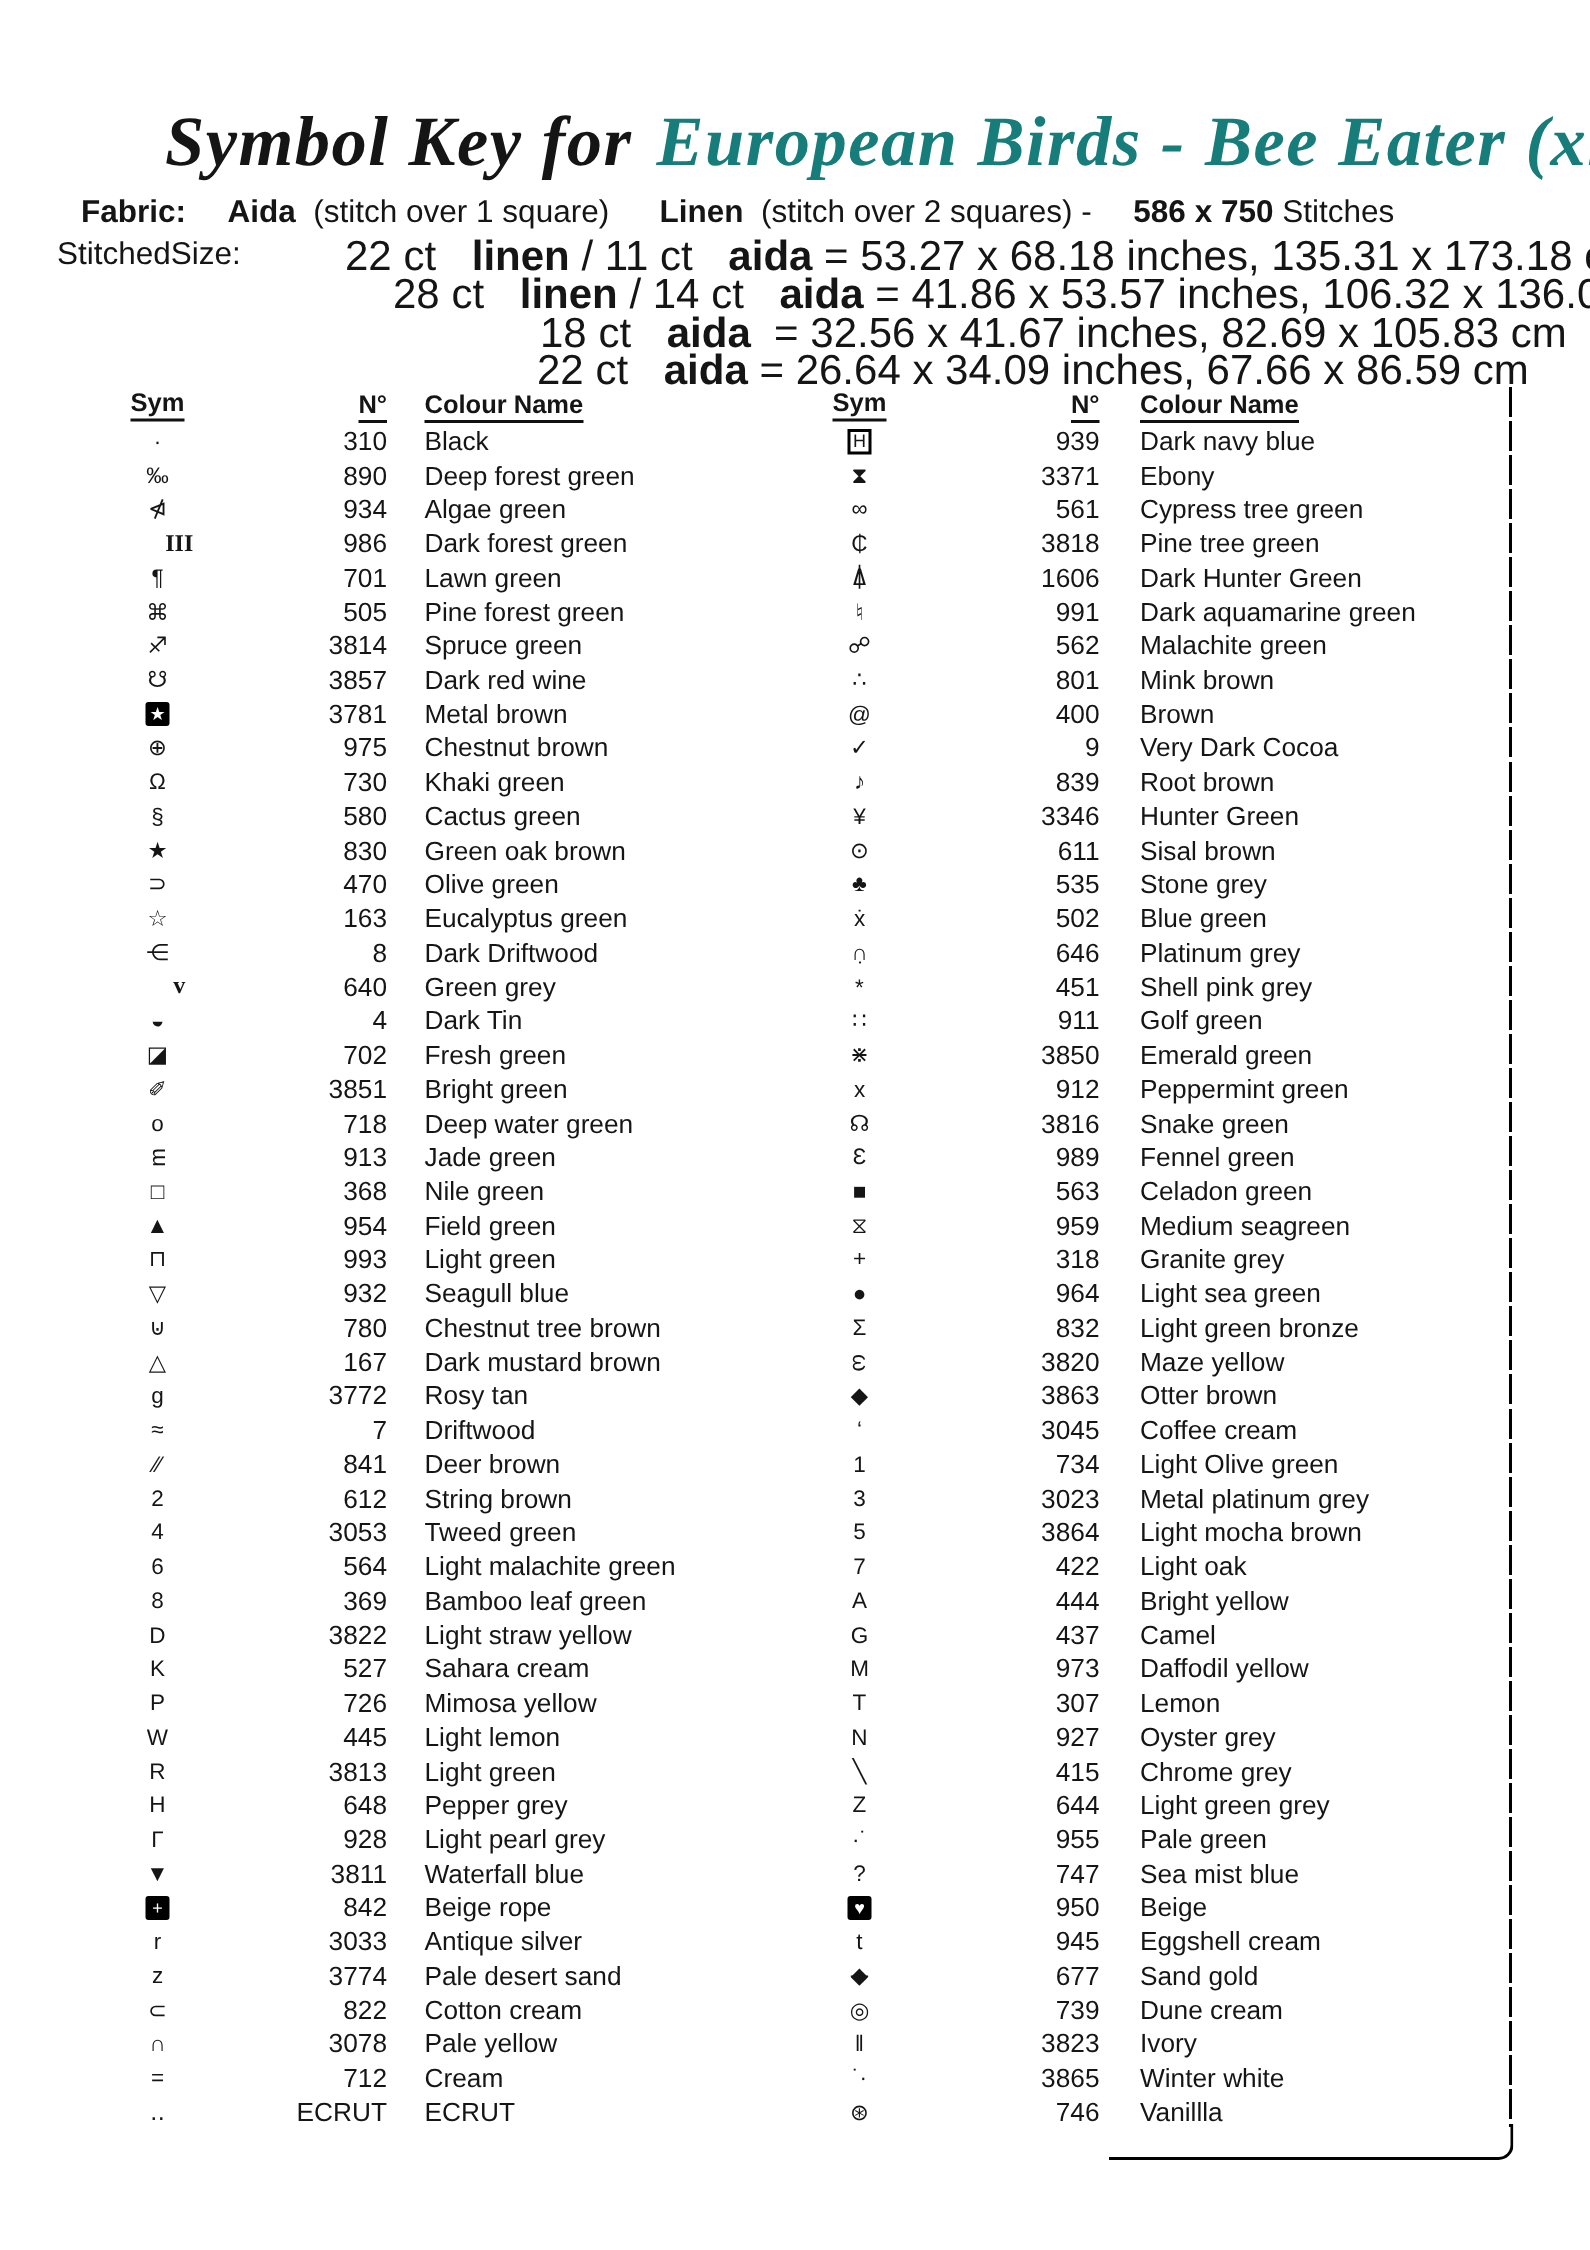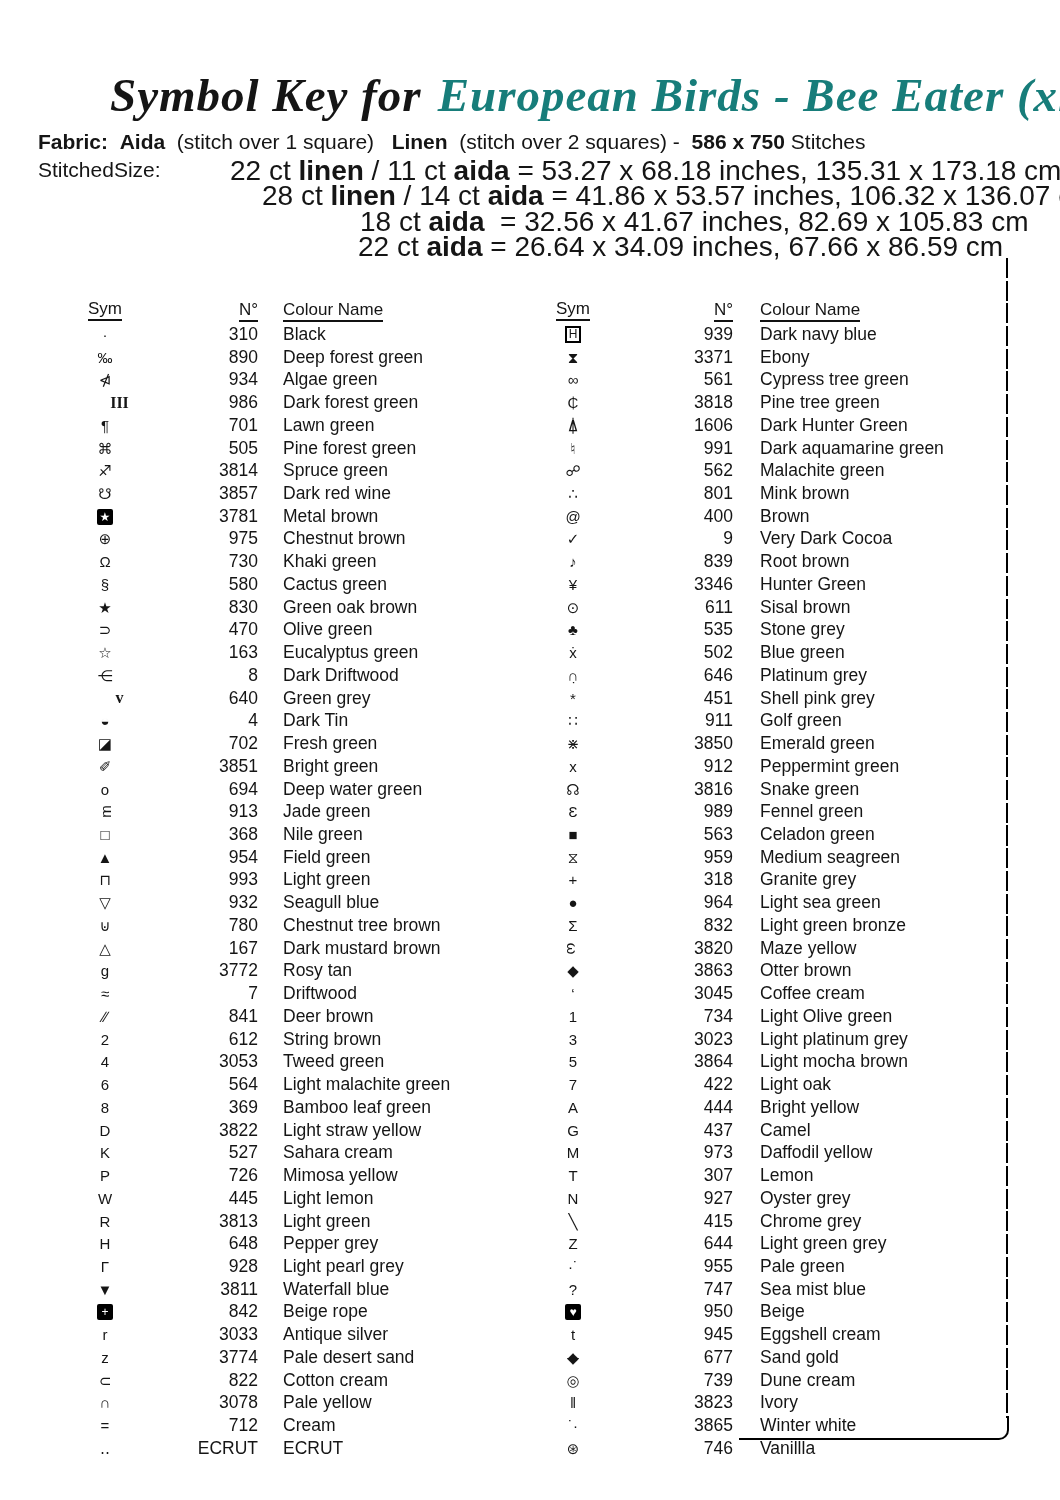--- a/index.html
+++ b/index.html
@@ -14,27 +14,27 @@
   .title .subject{margin-left:16px;}
 
   
   .fabric{position:absolute;top:130px;left:38px;font-size:21px;white-space:pre;}
   .size-label{position:absolute;top:158px;left:38px;font-size:21px;font-weight:normal;white-space:pre;}
   .size-lines{position:absolute;top:158px;left:38px;font-size:28px;line-height:25.4px;white-space:pre;}
   .size-line:nth-child(1){margin-left:192px;}
   .size-line:nth-child(2){margin-left:224px;text-align:center;}
   .size-line:nth-child(3){margin-left:322px;}
   .size-line:nth-child(4){margin-left:320px;}
-  .b{font-weight:bold;}
+  .b{font-weight:bold;margin-left:16px;}
 
   
   .tablecol{position:absolute;top:260px;}
   #col-left{left:60px;width:460px;}
   #col-right{left:528px;width:480px;}
-  .thead{display:flex;height:23px;align-items:flex-start;font-weight:normal;font-size:17px;margin-top:40px;}
+  .thead{display:flex;height:23px;align-items:flex-start;font-weight:bold;font-size:17px;}
   .hu{border-bottom:2px solid #111;padding-bottom:1px;}
   .trow{display:flex;height:22.74px;align-items:center;font-size:17.5px;}
   .c-sym{width:90px;text-align:center;font-size:15px;line-height:1;
          font-family:"Liberation Sans","DejaVu Sans","DejaVu Sans Mono",sans-serif;}
   .c-no{width:108px;text-align:right;}
   #col-right .c-no{width:115px;}
   .c-name{padding-left:25px;white-space:nowrap;}
   #col-right .c-name{padding-left:27px;}
   .thead .c-sym{font-size:17px;}
 
@@ -168,21 +168,21 @@
         <span class="c-no">702</span>
         <span class="c-name">Fresh green</span>
       </div>
       <div class="trow">
         <span class="c-sym"><span>✐</span></span>
         <span class="c-no">3851</span>
         <span class="c-name">Bright green</span>
       </div>
       <div class="trow">
         <span class="c-sym"><span>o</span></span>
-        <span class="c-no">694</span>
+        <span class="c-no">718</span>
         <span class="c-name">Deep water green</span>
       </div>
       <div class="trow">
         <span class="c-sym"><span class="sym-rotccw">m</span></span>
         <span class="c-no">913</span>
         <span class="c-name">Jade green</span>
       </div>
       <div class="trow">
         <span class="c-sym"><span>□</span></span>
         <span class="c-no">368</span>
@@ -481,21 +481,21 @@
         <span class="c-name">Coffee cream</span>
       </div>
       <div class="trow">
         <span class="c-sym"><span>1</span></span>
         <span class="c-no">734</span>
         <span class="c-name">Light Olive green</span>
       </div>
       <div class="trow">
         <span class="c-sym"><span>3</span></span>
         <span class="c-no">3023</span>
-        <span class="c-name">Light platinum grey</span>
+        <span class="c-name">Metal platinum grey</span>
       </div>
       <div class="trow">
         <span class="c-sym"><span>5</span></span>
         <span class="c-no">3864</span>
         <span class="c-name">Light mocha brown</span>
       </div>
       <div class="trow">
         <span class="c-sym"><span>7</span></span>
         <span class="c-no">422</span>
         <span class="c-name">Light oak</span>

